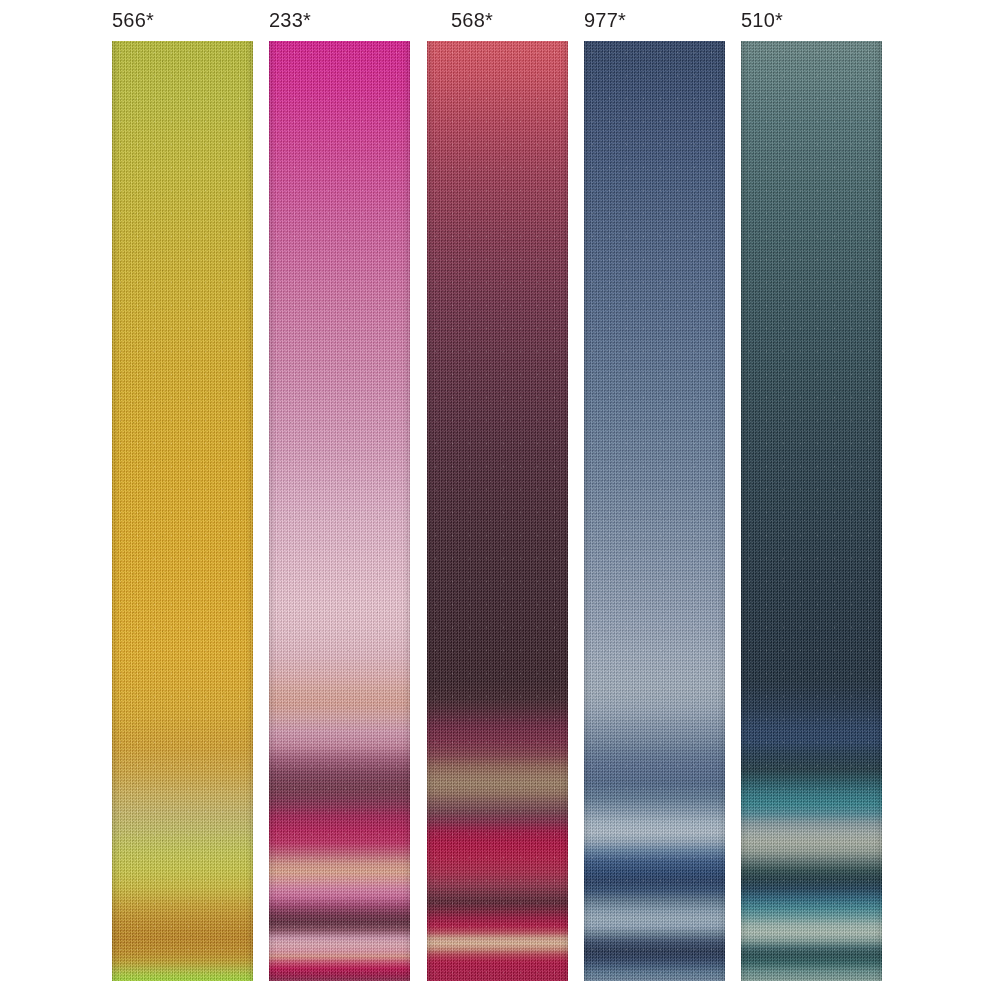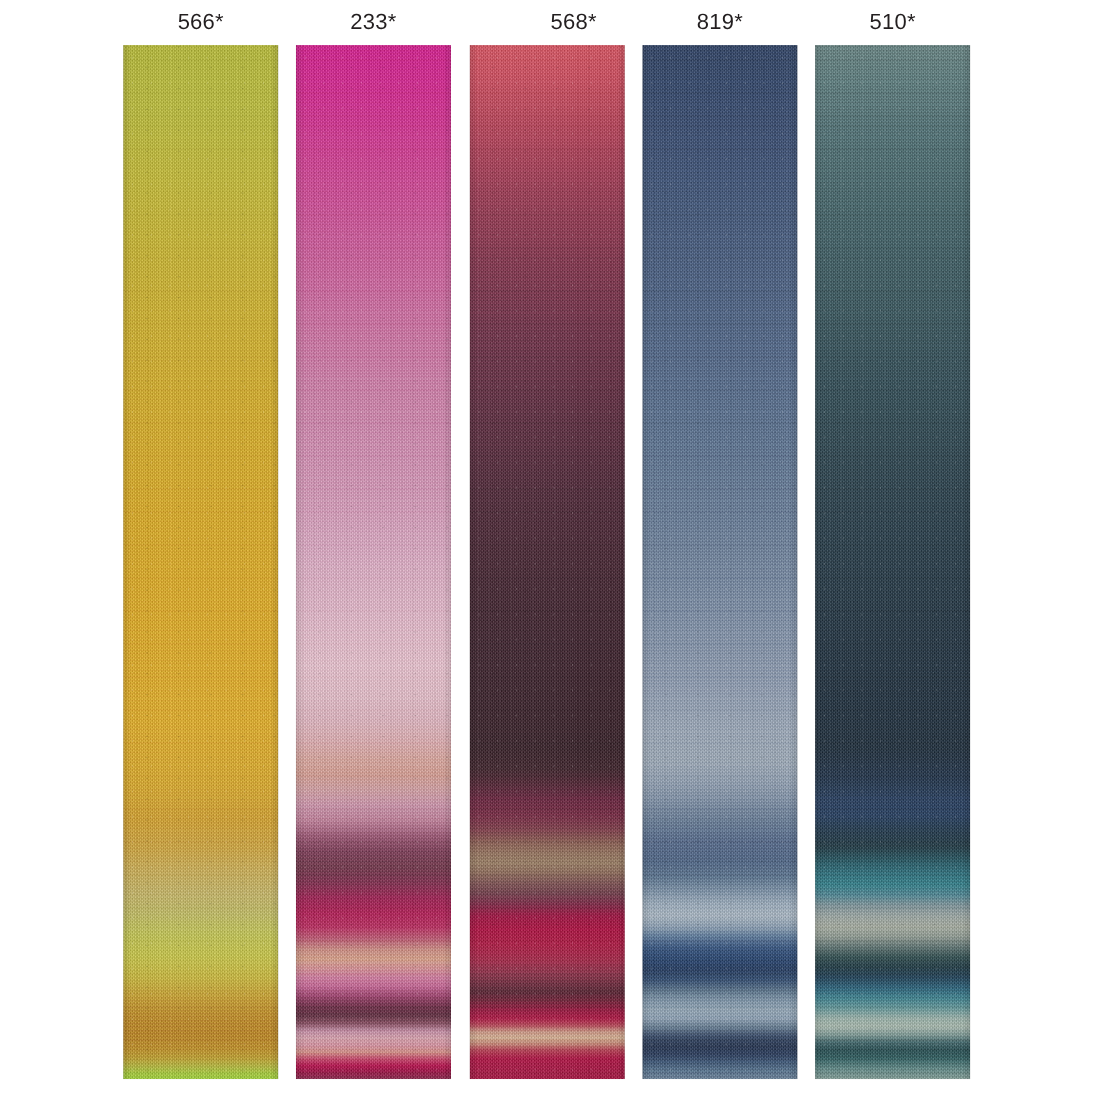--- a/index.html
+++ b/index.html
@@ -16,21 +16,20 @@
   #stage {
     position: relative;
     width: 1000px;
     height: 1000px;
     background: #ffffff;
   }
   .label {
     position: absolute;
     top: 8px;
     width: 141px;
-    text-align: center;
     font-family: "Liberation Sans", sans-serif;
     font-size: 20px;
     letter-spacing: 0.2px;
     color: #231f20;
     line-height: 24px;
     white-space: nowrap;
   }
   .swatch {
     position: absolute;
     top: 41px;
@@ -109,21 +108,21 @@
   }
 </style>
 </head>
 <body>
 
 <div id="stage">
 
   <div class="label" style="left:112px">566*</div>
   <div class="label" style="left:269px">233*</div>
   <div class="label" style="left:451px">568*</div>
-  <div class="label" style="left:584px">819*</div>
+  <div class="label" style="left:584px">977*</div>
   <div class="label" style="left:741px">510*</div>
 
   <div class="swatch" style="left:112px">
     <div class="grad" style="background: linear-gradient(rgb(183, 187, 53) 0%, rgb(188, 189, 56) 6%, rgb(197, 186, 51) 14%, rgb(206, 178, 44) 24%, rgb(214, 173, 38) 34%, rgb(220, 171, 34) 45%, rgb(224, 171, 34) 56%, rgb(227, 173, 37) 65%, rgb(220, 170, 40) 71%, rgb(211, 160, 44) 75%, rgb(207, 166, 63) 78%, rgb(204, 175, 85) 80%, rgb(198, 181, 100) 82%, rgb(194, 189, 98) 84%, rgb(195, 197, 82) 86%, rgb(200, 198, 70) 88%, rgb(203, 187, 60) 90%, rgb(201, 160, 46) 92%, rgb(192, 138, 34) 94%, rgb(189, 131, 31) 95.5%, rgb(192, 141, 34) 97%, rgb(191, 160, 44) 98%, rgb(180, 184, 58) 98.8%, rgb(168, 204, 56) 99.4%, rgb(159, 209, 54) 100%);"></div>
     <div class="weft"></div>
     <div class="knit"></div>
     <div class="knit2"></div>
     <div class="noise"></div>
     <div class="edgeshade"></div>
   </div>

